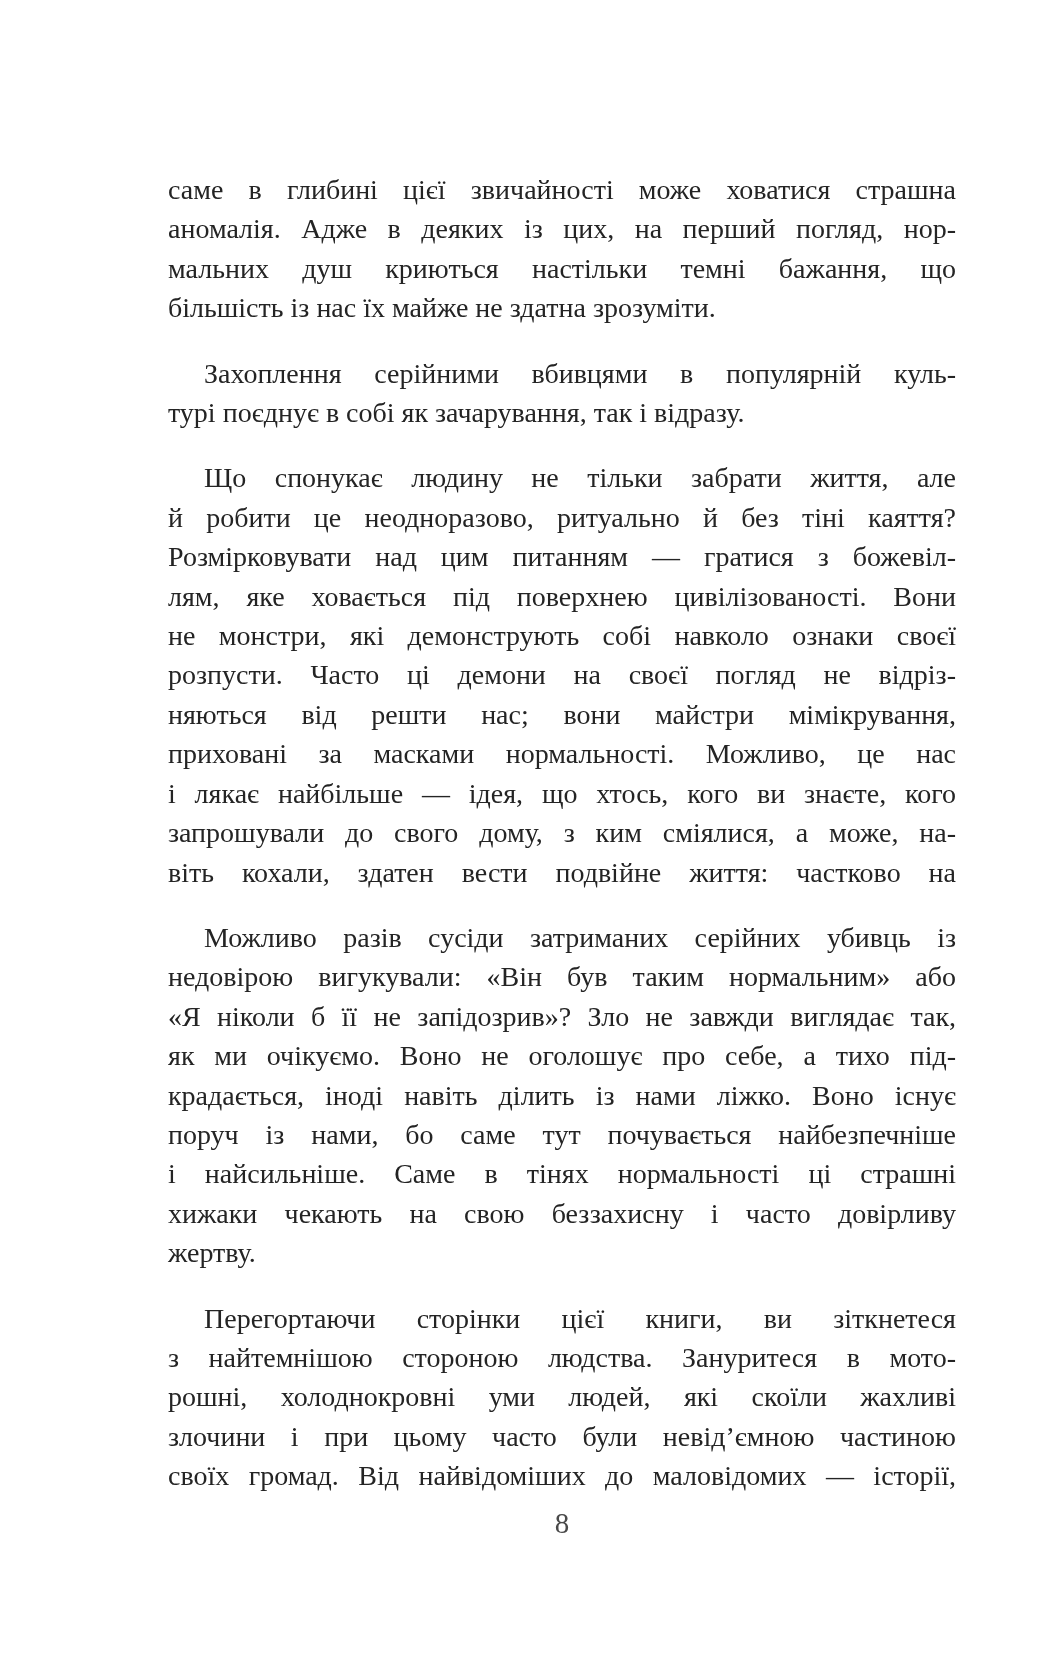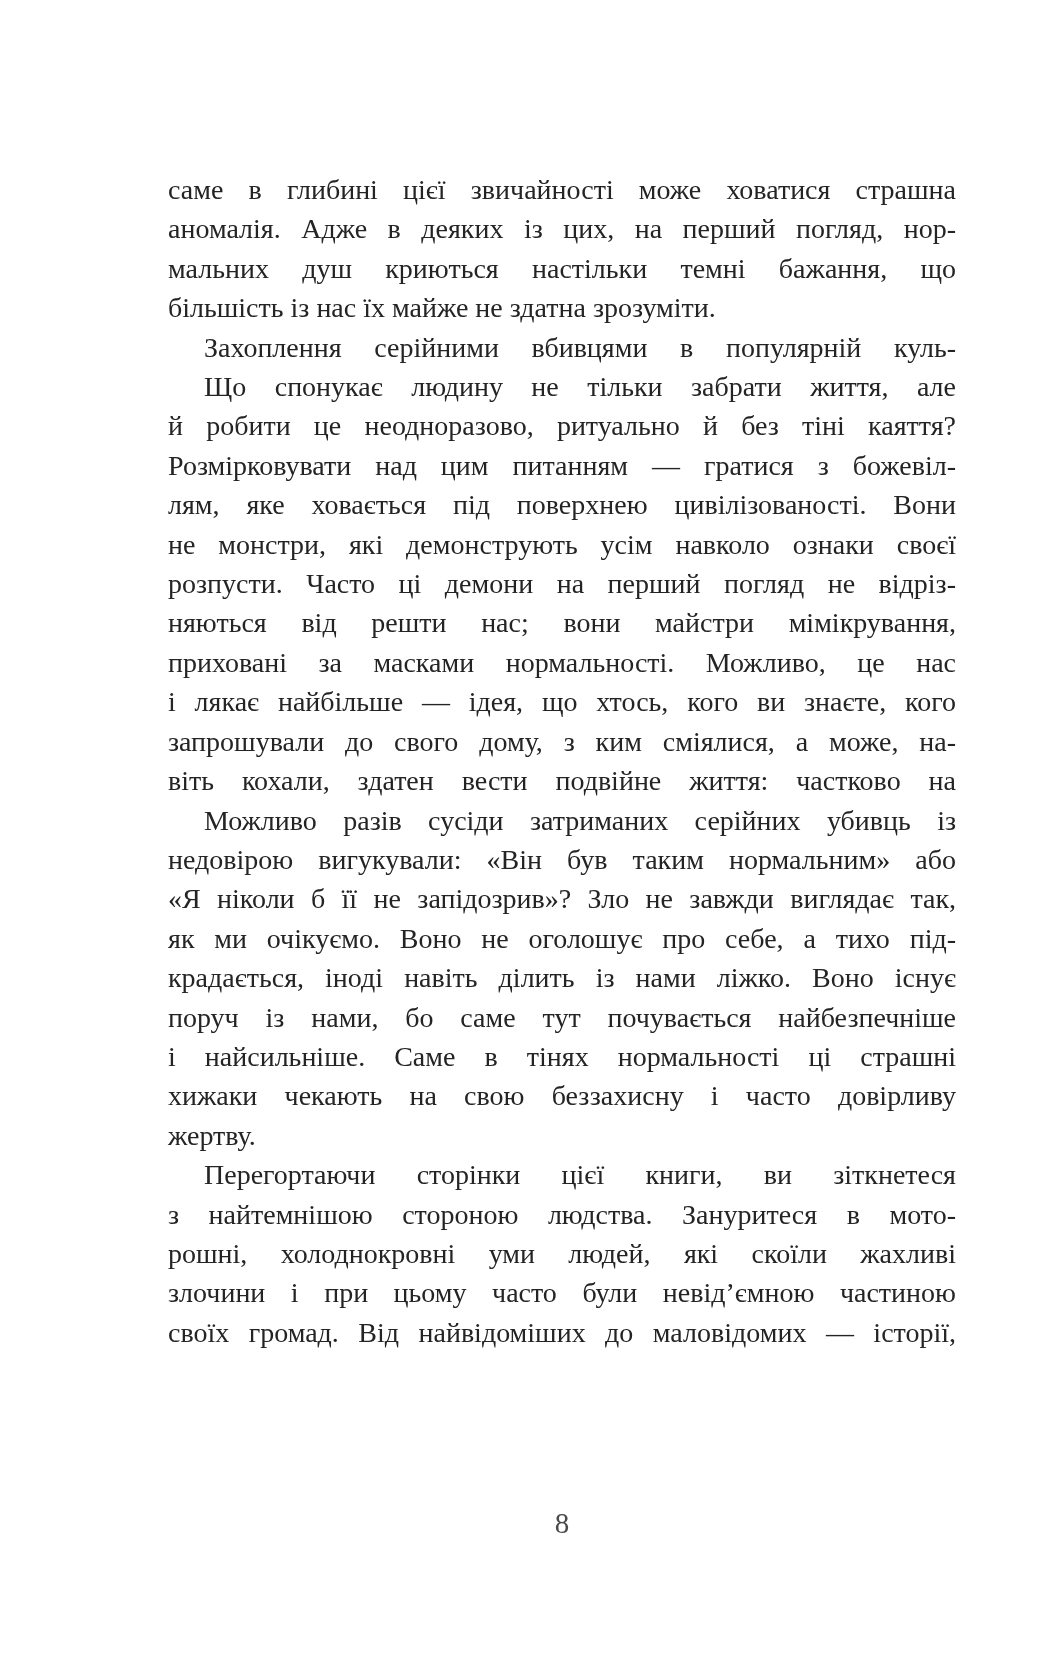--- a/index.html
+++ b/index.html
@@ -25,20 +25,21 @@
   .line {
     text-align: justify;
     text-align-last: justify;
   }
   .line.end {
     text-align: left;
     text-align-last: left;
   }
   .line.ind {
     padding-left: 36px;
+    margin-top: 26px;
   }
   .page-number {
     position: absolute;
     top: 1508px;
     left: 168px;
     width: 788px;
     text-align: center;
     font-size: 29px;
     line-height: 1.1;
     color: #4a4a4a;
@@ -54,30 +55,31 @@
       </p>
       <div class="line">саме в глибині цієї звичайності може ховатися страшна</div>
       <div class="line">аномалія. Адже в деяких із цих, на перший погляд, нор-</div>
       <div class="line">мальних душ криються настільки темні бажання, що</div>
       <div class="line end">більшість із нас їх майже не здатна зрозуміти.</div>
     <p></p>
 
     <p class="para">
       </p>
       <div class="line ind">Захоплення серійними вбивцями в популярній куль-</div>
+      <div class="line end">турі поєднує в собі як зачарування, так і відразу.</div>
     <p></p>
 
     <p class="para">
       </p>
       <div class="line ind">Що спонукає людину не тільки забрати життя, але</div>
       <div class="line">й робити це неодноразово, ритуально й без тіні каяття?</div>
       <div class="line">Розмірковувати над цим питанням — гратися з божевіл-</div>
       <div class="line">лям, яке ховається під поверхнею цивілізованості. Вони</div>
-      <div class="line">не монстри, які демонструють усім навколо ознаки своєї</div>
-      <div class="line">розпусти. Часто ці демони на перший погляд не відріз-</div>
+      <div class="line">не монстри, які демонструють собі навколо ознаки своєї</div>
+      <div class="line">розпусти. Часто ці демони на своєї погляд не відріз-</div>
       <div class="line">няються від решти нас; вони майстри мімікрування,</div>
       <div class="line">приховані за масками нормальності. Можливо, це нас</div>
       <div class="line">і лякає найбільше — ідея, що хтось, кого ви знаєте, кого</div>
       <div class="line">запрошували до свого дому, з ким сміялися, а може, на-</div>
       <div class="line">віть кохали, здатен вести подвійне життя: частково на</div>
     <p></p>
 
     <p class="para">
       </p>
       <div class="line ind">Можливо разів сусіди затриманих серійних убивць із</div>

